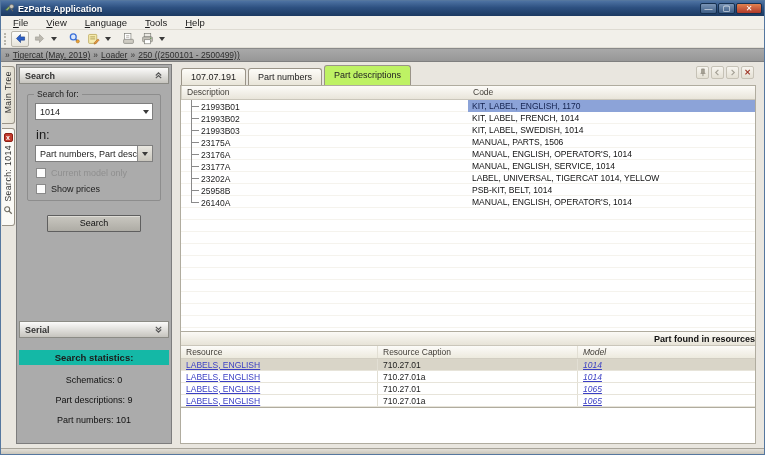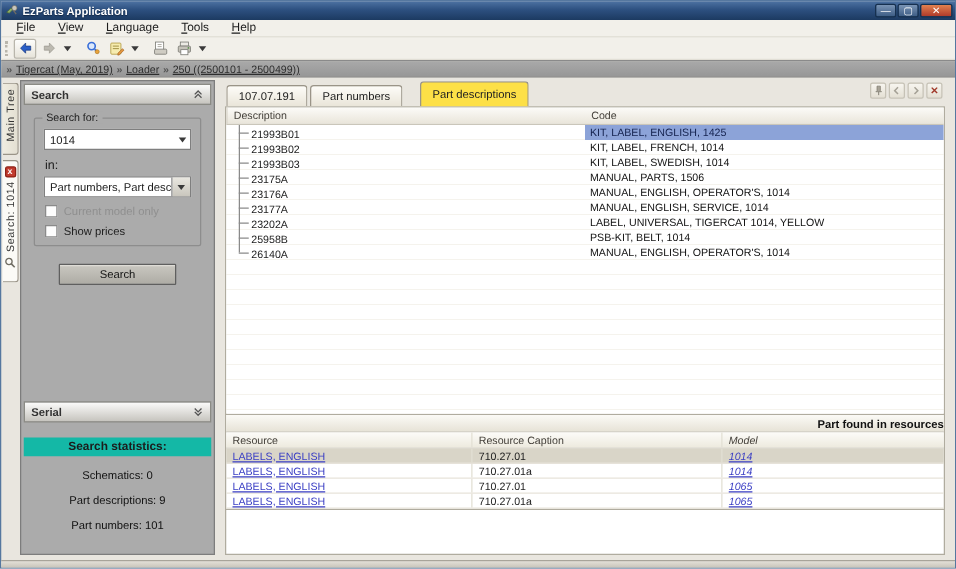--- a/index.html
+++ b/index.html
@@ -74,21 +74,21 @@
   .groupbox { margin:8px 10px 4px 10px; border:1px solid #8d8d8d; border-radius:2px;
     padding:8px 7px 6px 7px; position:relative; }
   .grouplabel { position:absolute; top:-6px; left:6px; background:#ababab; padding:0 3px;
     font-size:8.5px; color:#1c1c1c; }
   .combo { height:17px; background:#fff; border:1px solid #7f7f7f; display:flex;
     align-items:center; margin-bottom:7px; }
   .combo .val { flex:1; padding:0 4px; font-size:9px; white-space:nowrap; overflow:hidden; }
   .combo .arrow-in { width:12px; display:flex; justify-content:center; }
   .combo .dropbtn { width:15px; height:15px; margin:0; background:linear-gradient(#e9e7e0,#c9c6bd);
     border-left:1px solid #8a8a8a; display:flex; align-items:center; justify-content:center; }
-  .inlabel { font-size:10px; margin:2px 0 3px 1px; }
+  .inlabel { font-size:13px; margin:2px 0 3px 1px; }
   .checkrow { display:flex; align-items:center; gap:5px; margin:6px 0 0 1px; }
   .checkbox { width:10px; height:10px; background:#fdfdfd; border:1px solid #8a8a8a; }
   .checkrow.disabled .cb-label { color:#8f8f8f; }
   .cb-label { font-size:9px; }
   .btnrow { display:flex; justify-content:center; margin:10px 0 4px 0; }
   .button { width:94px; height:17px; background:linear-gradient(#c9c7c0,#aeaca5);
     border:1px solid #5f5f5f; border-radius:1px; font-size:9px; text-align:center;
     line-height:15px; color:#111; box-shadow:inset 0 1px 0 #dedcd6; }
   .spacer { flex:1; }
   .statsband { height:15px; flex:0 0 15px; background:#14b8a6; margin:10px 2px 0 2px;
@@ -96,21 +96,21 @@
   .statline { text-align:center; font-size:9px; margin-top:10px; color:#111; }
   .leftpad-bottom { height:18px; }
 
   
   .maincol { flex:1; display:flex; flex-direction:column; margin:2px 8px 4px 8px; overflow:hidden; }
   .tabstrip { height:21px; flex:0 0 21px; display:flex; align-items:flex-end; gap:2px;
     padding-left:1px; position:relative; }
   .tab { height:17px; padding:0 9px; border:1px solid #9a9488; border-bottom:none;
     border-radius:3px 3px 0 0; background:linear-gradient(#fdfcf8,#e9e5d9);
     font-size:9px; line-height:16px; color:#222; }
-  .tab.active { height:20px; background:#fde047; line-height:19px;margin-left:12px; }
+  .tab.active { height:20px; background:#bef264; line-height:19px; }
   .strip-icons { position:absolute; right:2px; top:2px; display:flex; gap:2px; }
   .sicon { width:13px; height:13px; border:1px solid #c6c2b6; border-radius:2px;
     background:linear-gradient(#f7f5ef,#e4e0d4); display:flex; align-items:center;
     justify-content:center; font-size:8px; color:#8f8b80; }
   .sicon.closer { color:#a0392a; font-weight:bold; }
   .sicon svg { width:9px; height:9px; }
 
   .tablewrap { flex:0 0 247px; border:1px solid #b0ac9f; background:#fff;
     display:flex; flex-direction:column; overflow:hidden; }
   .thead { height:14px; flex:0 0 14px; display:flex;
@@ -348,21 +348,21 @@
         <div class="thead">
           <div class="th desc">Description</div>
           <div class="th code">Code</div>
         </div>
         <div class="pbody" id="partsbody">
             <div class="prow">
               <div class="pcell code">
                 <span class="tree"></span>
                 <span>21993B01</span>
               </div>
-              <div class="pcell desc sel">KIT, LABEL, ENGLISH, 1425</div>
+              <div class="pcell desc sel">KIT, LABEL, ENGLISH, 1170</div>
             </div>
             <div class="prow">
               <div class="pcell code">
                 <span class="tree"></span>
                 <span>21993B02</span>
               </div>
               <div class="pcell desc">KIT, LABEL, FRENCH, 1014</div>
             </div>
             <div class="prow">
               <div class="pcell code">

